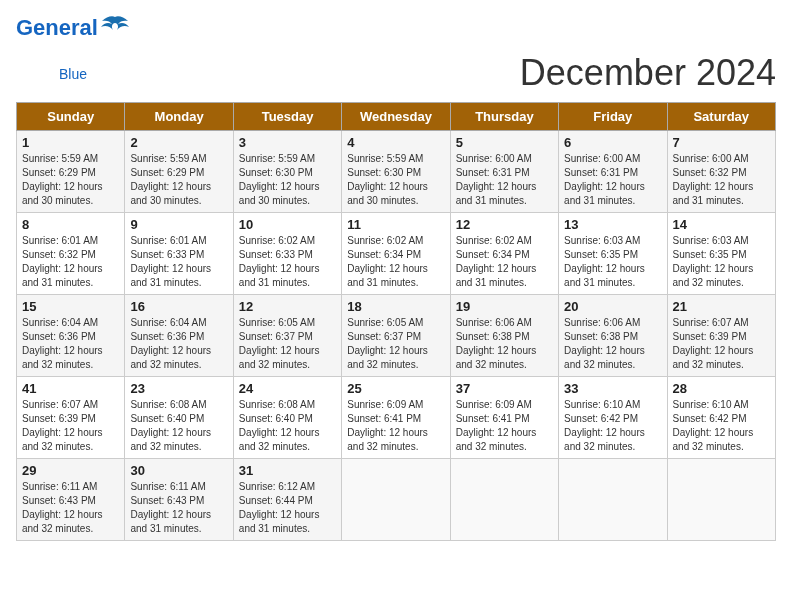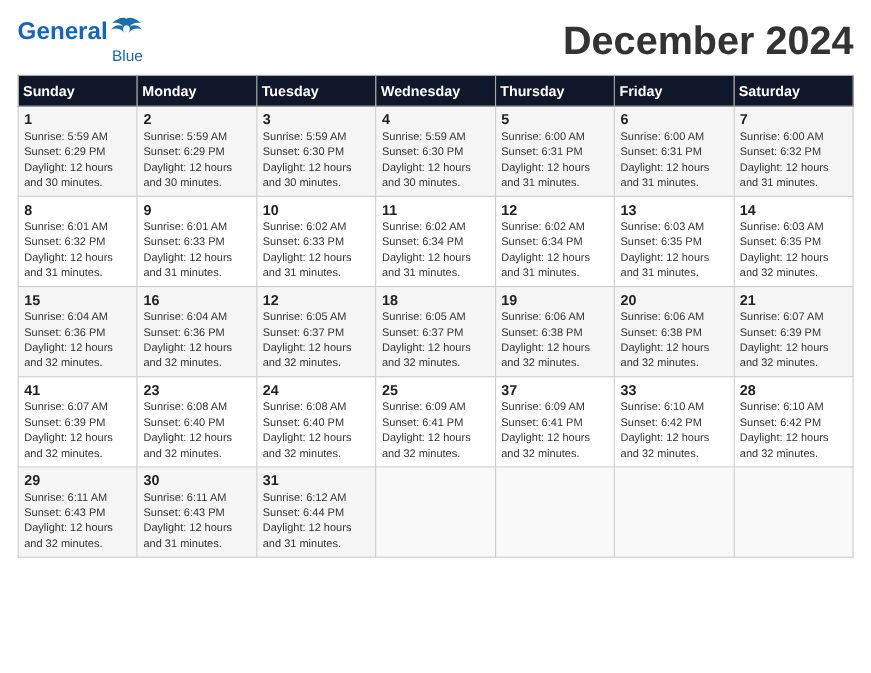--- a/index.html
+++ b/index.html
@@ -12,53 +12,55 @@
     }
     .header {
       display: flex;
       justify-content: space-between;
       align-items: flex-start;
       margin-bottom: 4px;
     }
     .logo {
       display: flex;
       flex-direction: column;
-      align-items: flex-end;
+      align-items: center;
+      gap: 24px;
     }
     .logo-text {
       font-size: 22px;
       font-weight: bold;
       color: #333;
       line-height: 1.1;
     }
     .logo-text span.blue { color: #1565c0; }
     .title-block {
       text-align: right;
     }
     .main-title {
       font-size: 36px;
-      font-weight: bold;
+      font-weight: normal;
       color: #333;
+      margin-top: 36px;
     }
     .subtitle {
       font-size: 14px;
       color: #444;
       margin-top: 2px;
     }
     .calendar {
       width: 100%;
       border-collapse: collapse;
       margin-top: 8px;
       font-size: 11px;
     }
     .calendar thead tr th {
-      background: #0f172a;
+      background: #a16207;
       color: #fff;
       padding: 6px 4px;
-      text-align: left;
+      text-align: center;
       font-size: 13px;
       font-weight: bold;
       border: 1px solid #aaa;
     }
     .calendar tbody tr td {
       border: 1px solid #ccc;
       vertical-align: top;
       padding: 4px 5px;
       width: calc(100% / 7);
       min-height: 80px;

